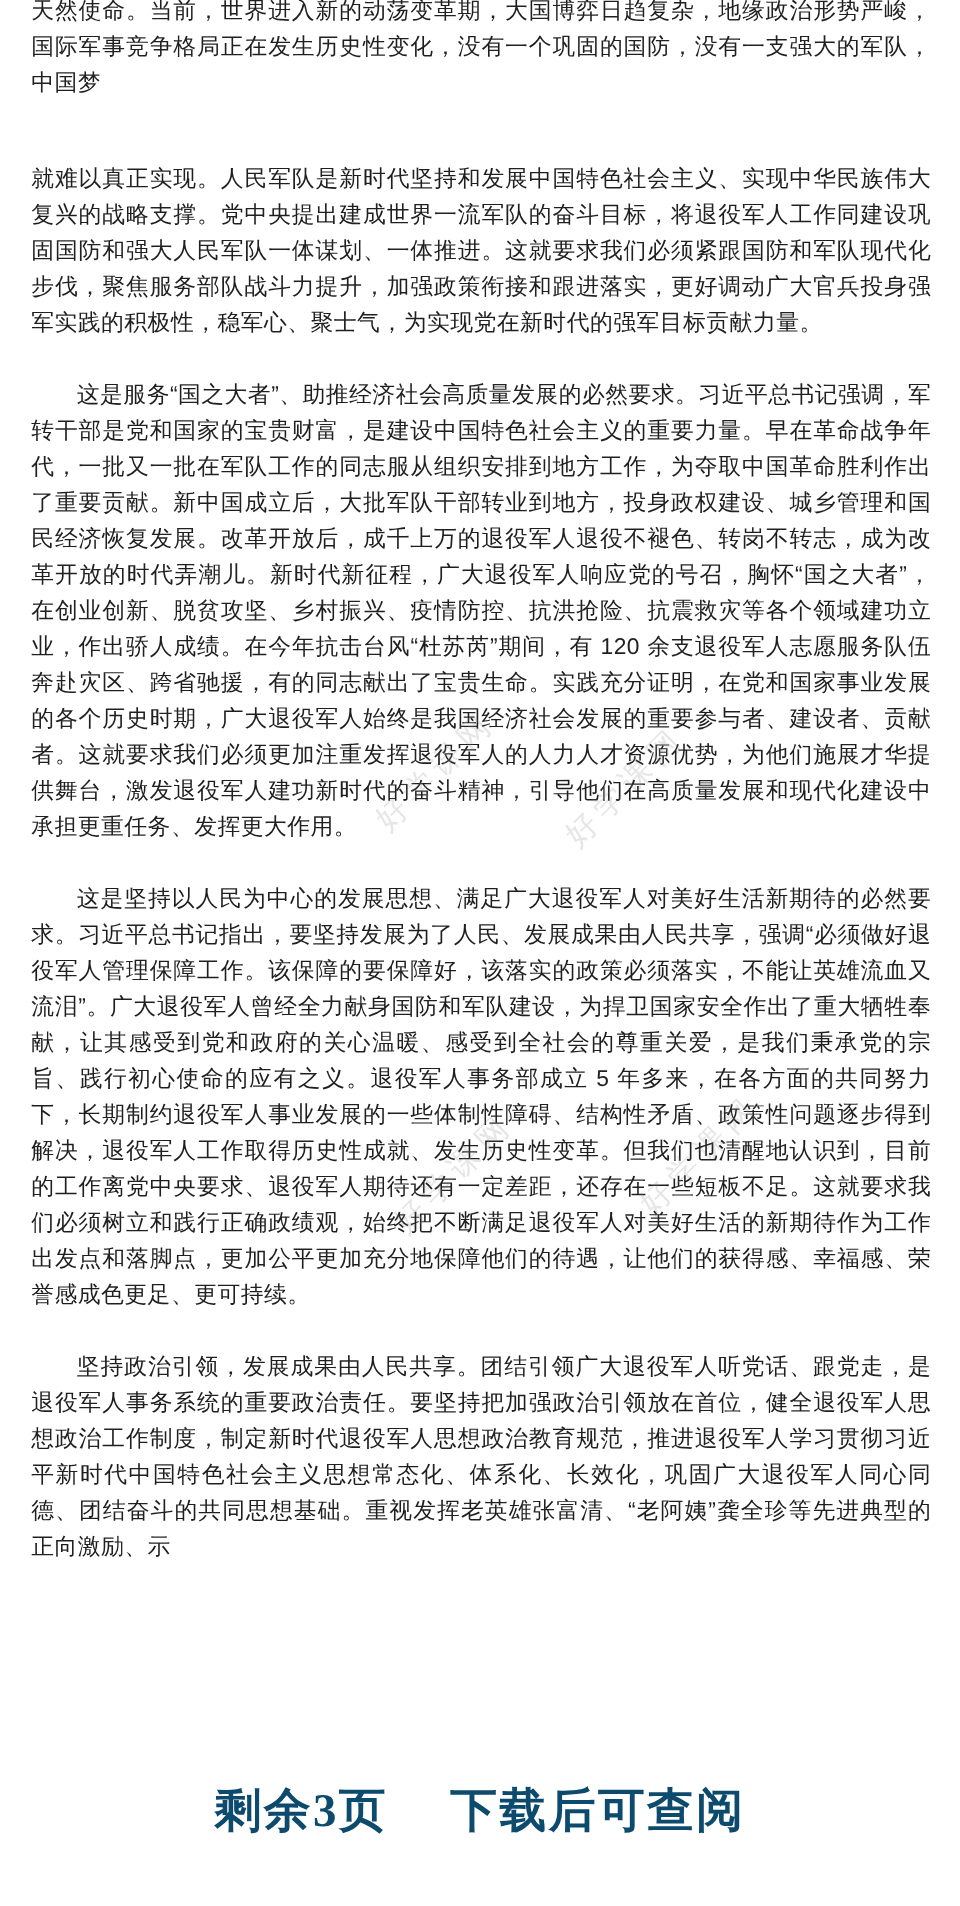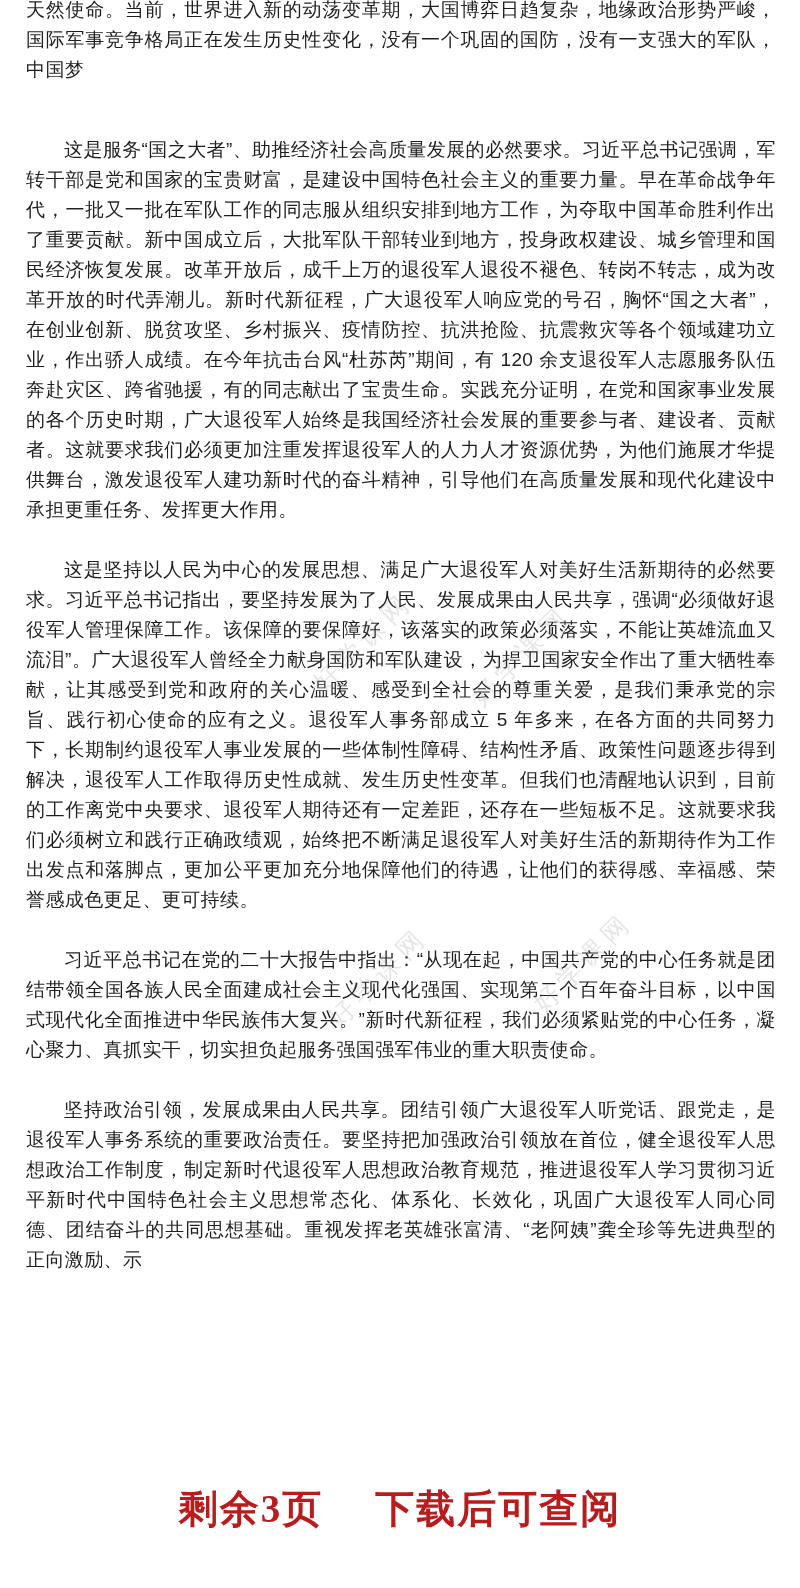--- a/index.html
+++ b/index.html
@@ -42,33 +42,33 @@
     pointer-events: none;
   }
   .footer {
     position: absolute;
     left: 0; right: 0;
     top: 1482px;
     text-align: center;
     font-family: "Liberation Serif", serif;
     font-weight: 700;
     font-size: 39px;
-    color: #b91c1c;
+    color: #0c4a6e;
     letter-spacing: 2px;
   }
   .footer .remaining { margin-right: 52px; }
 </style>
 </head>
 <body>
 
 <div class="doc" id="doc-body">
     <p class="first page-break"><span>天然使命。当前，世界进入新的动荡变革期，大国博弈日趋复杂，地缘政治形势严峻，国际军事竞争格局正在发生历史性变化，没有一个巩固的国防，没有一支强大的军队，中国梦</span></p>
+    <p class=""><span>就难以真正实现。人民军队是新时代坚持和发展中国特色社会主义、实现中华民族伟大复兴的战略支撑。党中央提出建成世界一流军队的奋斗目标，将退役军人工作同建设巩固国防和强大人民军队一体谋划、一体推进。这就要求我们必须紧跟国防和军队现代化步伐，聚焦服务部队战斗力提升，加强政策衔接和跟进落实，更好调动广大官兵投身强军实践的积极性，稳军心、聚士气，为实现党在新时代的强军目标贡献力量。</span></p>
     <p class="indent"><span class="lead">这是服务“国之大者”、助推经济社会高质量发展的必然要求。</span><span>习近平总书记强调，军转干部是党和国家的宝贵财富，是建设中国特色社会主义的重要力量。早在革命战争年代，一批又一批在军队工作的同志服从组织安排到地方工作，为夺取中国革命胜利作出了重要贡献。新中国成立后，大批军队干部转业到地方，投身政权建设、城乡管理和国民经济恢复发展。改革开放后，成千上万的退役军人退役不褪色、转岗不转志，成为改革开放的时代弄潮儿。新时代新征程，广大退役军人响应党的号召，胸怀“国之大者”，在创业创新、脱贫攻坚、乡村振兴、疫情防控、抗洪抢险、抗震救灾等各个领域建功立业，作出骄人成绩。在今年抗击台风“杜苏芮”期间，有 120 余支退役军人志愿服务队伍奔赴灾区、跨省驰援，有的同志献出了宝贵生命。实践充分证明，在党和国家事业发展的各个历史时期，广大退役军人始终是我国经济社会发展的重要参与者、建设者、贡献者。这就要求我们必须更加注重发挥退役军人的人力人才资源优势，为他们施展才华提供舞台，激发退役军人建功新时代的奋斗精神，引导他们在高质量发展和现代化建设中承担更重任务、发挥更大作用。</span></p>
     <p class="indent"><span class="lead">这是坚持以人民为中心的发展思想、满足广大退役军人对美好生活新期待的必然要求。</span><span>习近平总书记指出，要坚持发展为了人民、发展成果由人民共享，强调“必须做好退役军人管理保障工作。该保障的要保障好，该落实的政策必须落实，不能让英雄流血又流泪”。广大退役军人曾经全力献身国防和军队建设，为捍卫国家安全作出了重大牺牲奉献，让其感受到党和政府的关心温暖、感受到全社会的尊重关爱，是我们秉承党的宗旨、践行初心使命的应有之义。退役军人事务部成立 5 年多来，在各方面的共同努力下，长期制约退役军人事业发展的一些体制性障碍、结构性矛盾、政策性问题逐步得到解决，退役军人工作取得历史性成就、发生历史性变革。但我们也清醒地认识到，目前的工作离党中央要求、退役军人期待还有一定差距，还存在一些短板不足。这就要求我们必须树立和践行正确政绩观，始终把不断满足退役军人对美好生活的新期待作为工作出发点和落脚点，更加公平更加充分地保障他们的待遇，让他们的获得感、幸福感、荣誉感成色更足、更可持续。</span></p>
-    <p class="indent"><span>习近平总书记在党的二十大报告中指出：“从现在起，中国共产党的中心任务就是团结带领全国各族人民全面建成社会主义现代化强国、实现第二个百年奋斗目标，以中国式现代化全面推进中华民族伟大复兴。”新时代新征程，我们必须紧贴党的中心任务，凝心聚力、真抓实干，切实担负起服务强国强军伟业的重大职责使命。</span></p>
     <p class="indent"><span class="lead">坚持政治引领，发展成果由人民共享。</span><span>团结引领广大退役军人听党话、跟党走，是退役军人事务系统的重要政治责任。要坚持把加强政治引领放在首位，健全退役军人思想政治工作制度，制定新时代退役军人思想政治教育规范，推进退役军人学习贯彻习近平新时代中国特色社会主义思想常态化、体系化、长效化，巩固广大退役军人同心同德、团结奋斗的共同思想基础。重视发挥老英雄张富清、“老阿姨”龚全珍等先进典型的正向激励、示</span></p>
   </div>
 
 <div class="footer">
   <span class="remaining">剩余3页</span><span>下载后可查阅</span>
 </div>
 
 <div class="watermark" style="left: 330px; top: 665px; color: rgb(143, 143, 143);">好学课网</div>
 <div class="watermark" style="left: 488px; top: 678px; color: rgb(143, 143, 143);">好学课网</div>
 <div class="watermark" style="left: 345px; top: 1000px; color: rgb(143, 143, 143);">好学课网</div>

